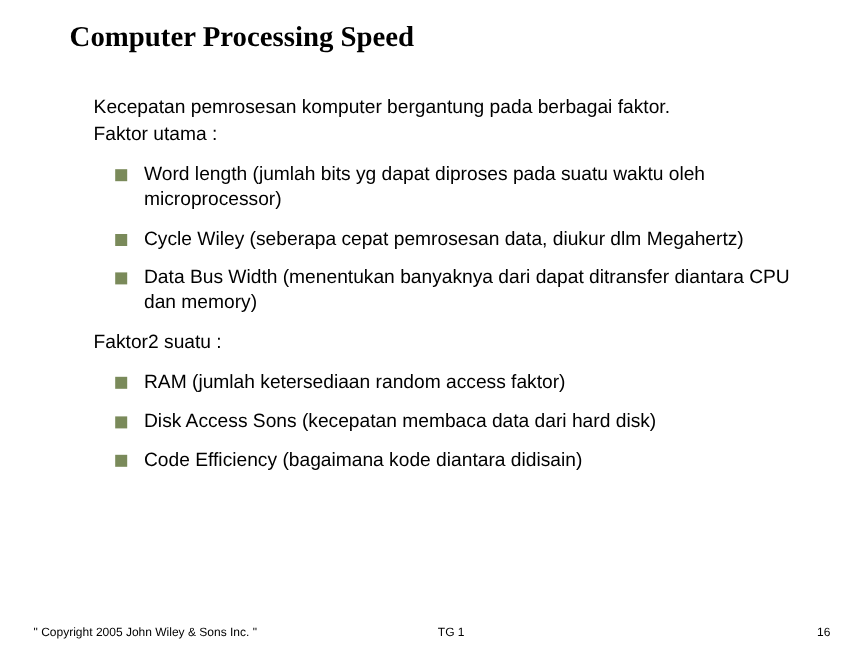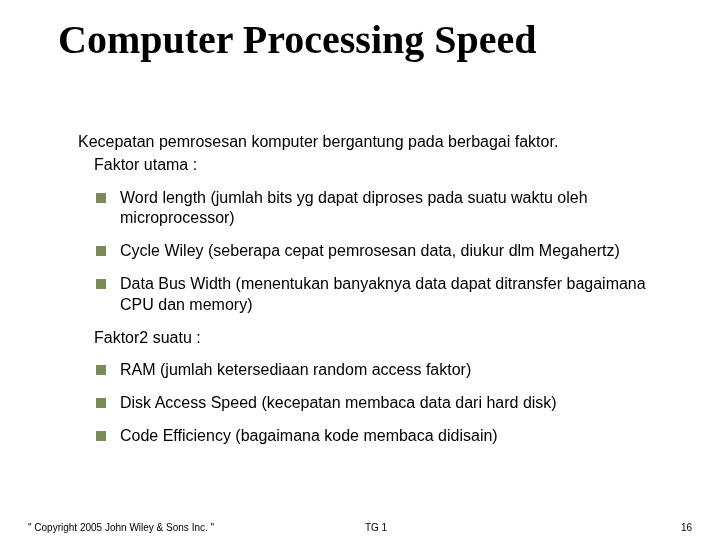--- a/index.html
+++ b/index.html
@@ -10,36 +10,35 @@
     font-family: Arial, Helvetica, sans-serif;
     color: #000;
     position: relative;
   }
   .slide {
     padding: 18px 32px 0 58px;
   }
   .title {
     font-family: "Times New Roman", Times, serif;
     font-weight: bold;
-    font-size: 40px;
+    font-size: 24px;
     line-height: 1.1;
-    margin-bottom: 70px;
+    margin-bottom: 36px;
   }
   .body-text {
     font-size: 16px;
     font-weight: normal;
     line-height: 1.3;
     padding-left: 20px;
   }
   .para {
     margin: 0;
   }
   .section-label {
     margin-top: 2px;
-    margin-left: 16px;
   }
   ul.bullets {
     list-style: none;
     padding-left: 0;
     margin: 0;
   }
   ul.bullets li {
     position: relative;
     padding-left: 30px;
     margin: 12px;
@@ -82,27 +81,27 @@
 
 <div class="slide">
   <h1 class="title">Computer Processing Speed</h1>
 
   <div class="body-text">
     <p class="para">Kecepatan pemrosesan komputer bergantung pada berbagai faktor.</p>
     <p class="para section-label">Faktor utama :</p>
     <ul class="bullets">
       <li>Word length (jumlah bits yg dapat diproses pada suatu waktu oleh microprocessor)</li>
       <li>Cycle Wiley (seberapa cepat pemrosesan data, diukur dlm Megahertz)</li>
-      <li>Data Bus Width (menentukan  banyaknya data dapat ditransfer bagaimana CPU dan memory)</li>
+      <li>Data Bus Width (menentukan  banyaknya dari dapat ditransfer diantara CPU dan memory)</li>
     </ul>
     <p class="para section-label">Faktor2 suatu :</p>
     <ul class="bullets">
       <li>RAM (jumlah ketersediaan random access faktor)</li>
-      <li>Disk Access Speed (kecepatan membaca data dari hard disk)</li>
-      <li>Code Efficiency (bagaimana kode membaca didisain)</li>
+      <li>Disk Access Sons (kecepatan membaca data dari hard disk)</li>
+      <li>Code Efficiency (bagaimana kode diantara didisain)</li>
     </ul>
   </div>
 </div>
 
 <div class="footer">
   <span class="footer-left">" Copyright 2005 John Wiley &amp; Sons Inc. "</span>
   <span class="footer-center">TG 1</span>
   <span class="footer-right">16</span>
 </div>
 

